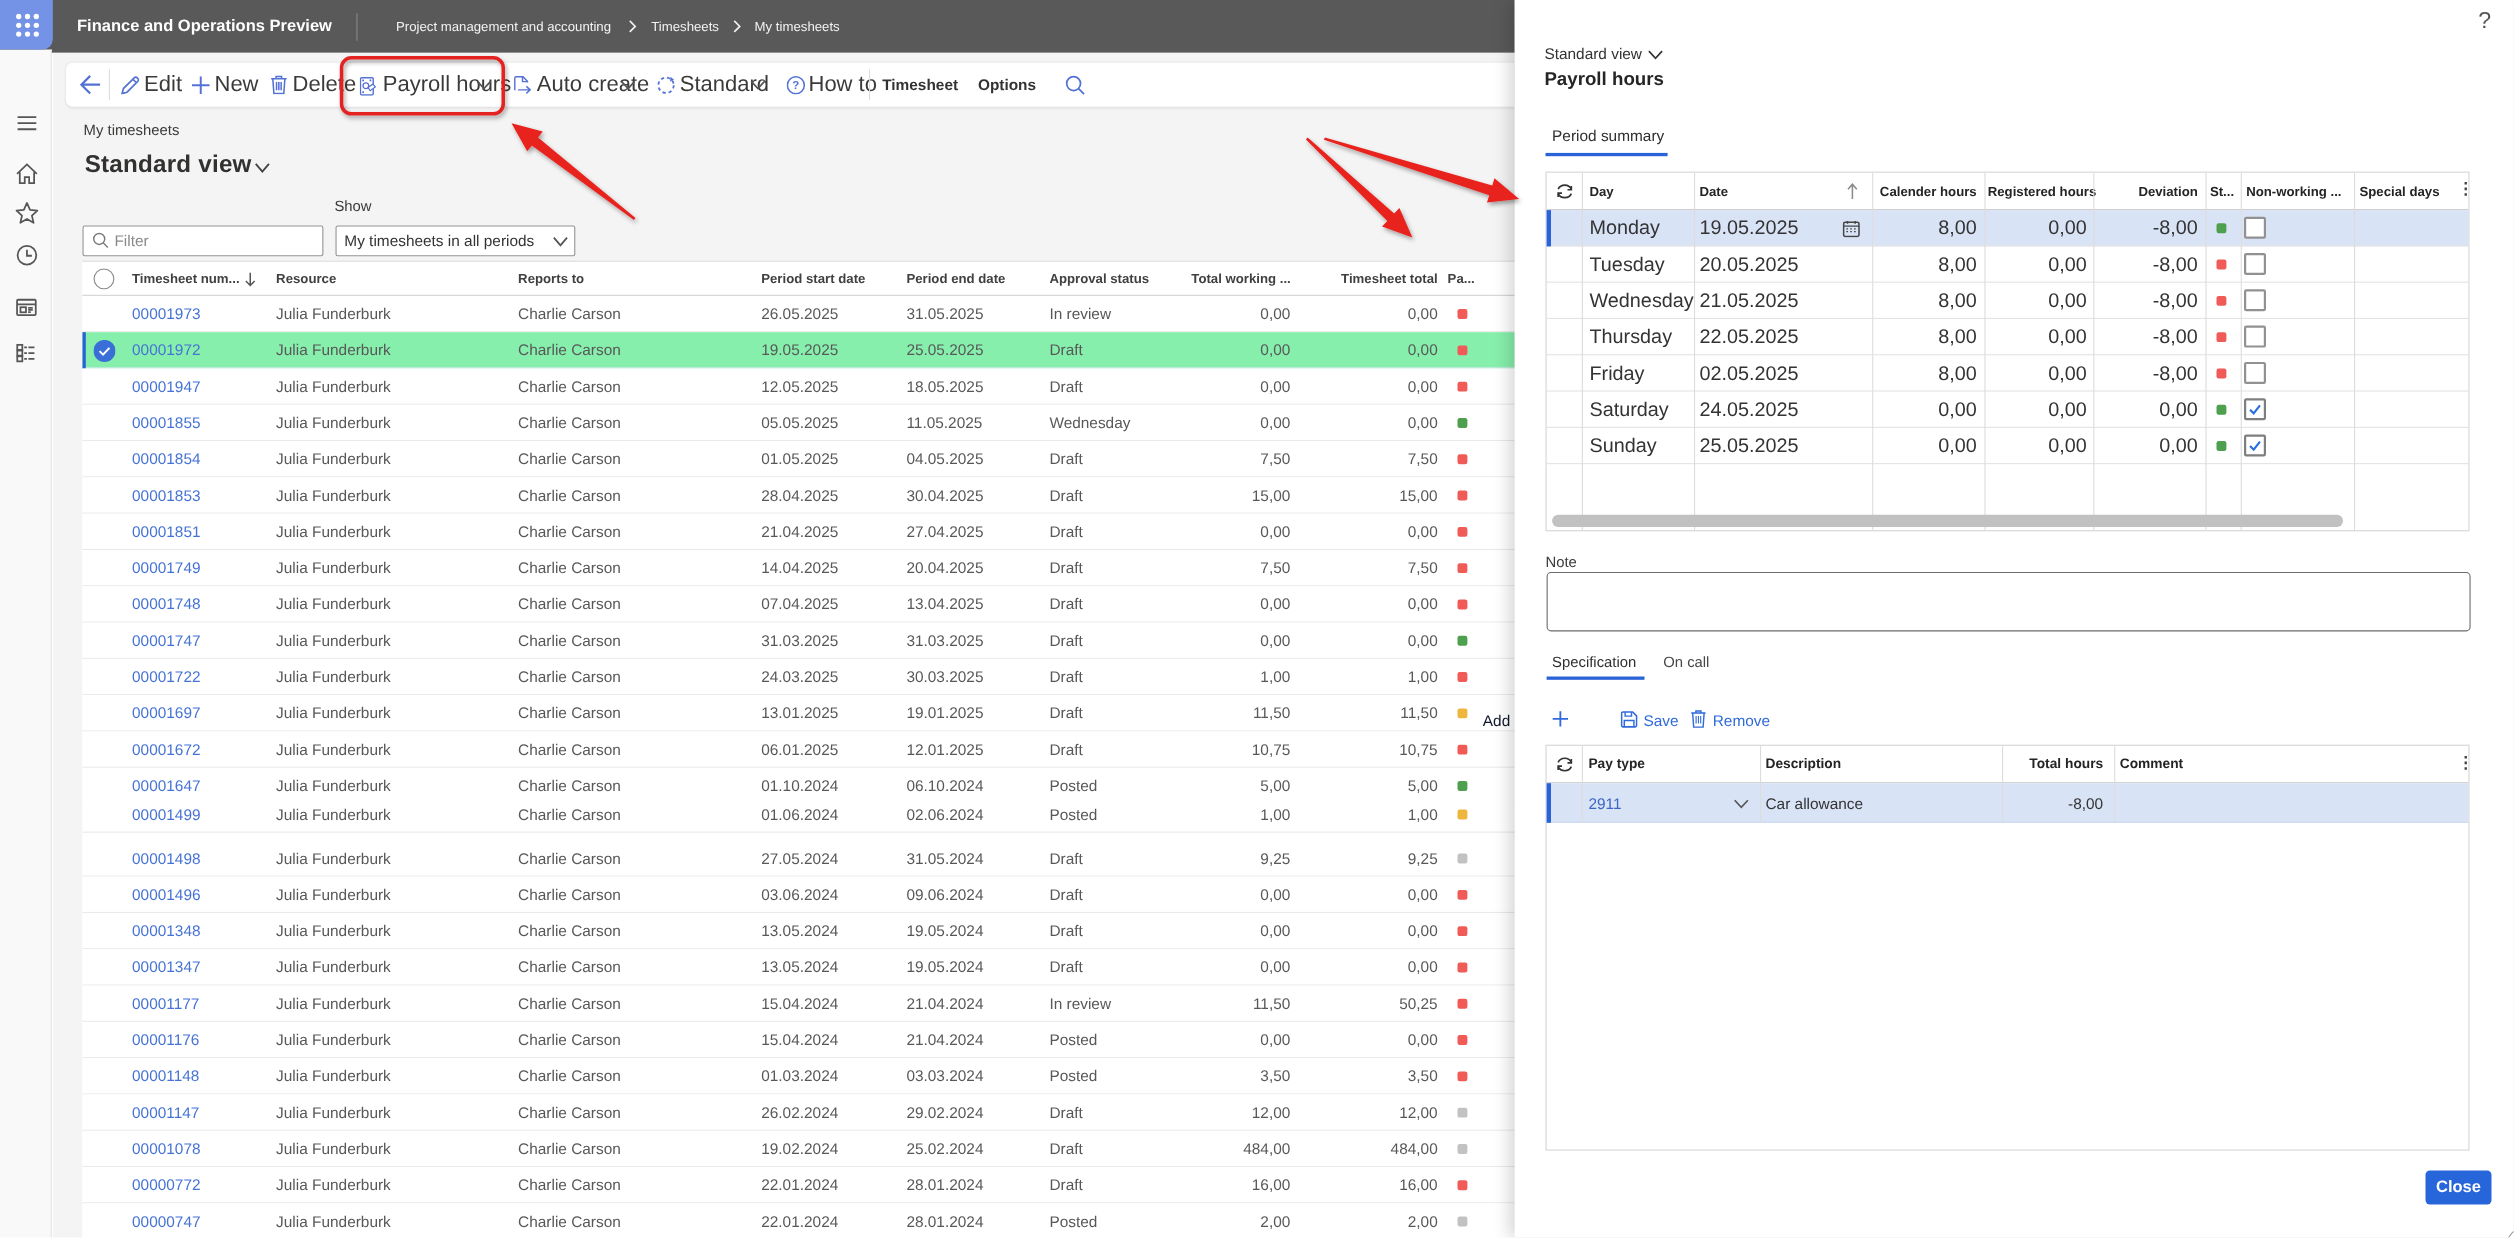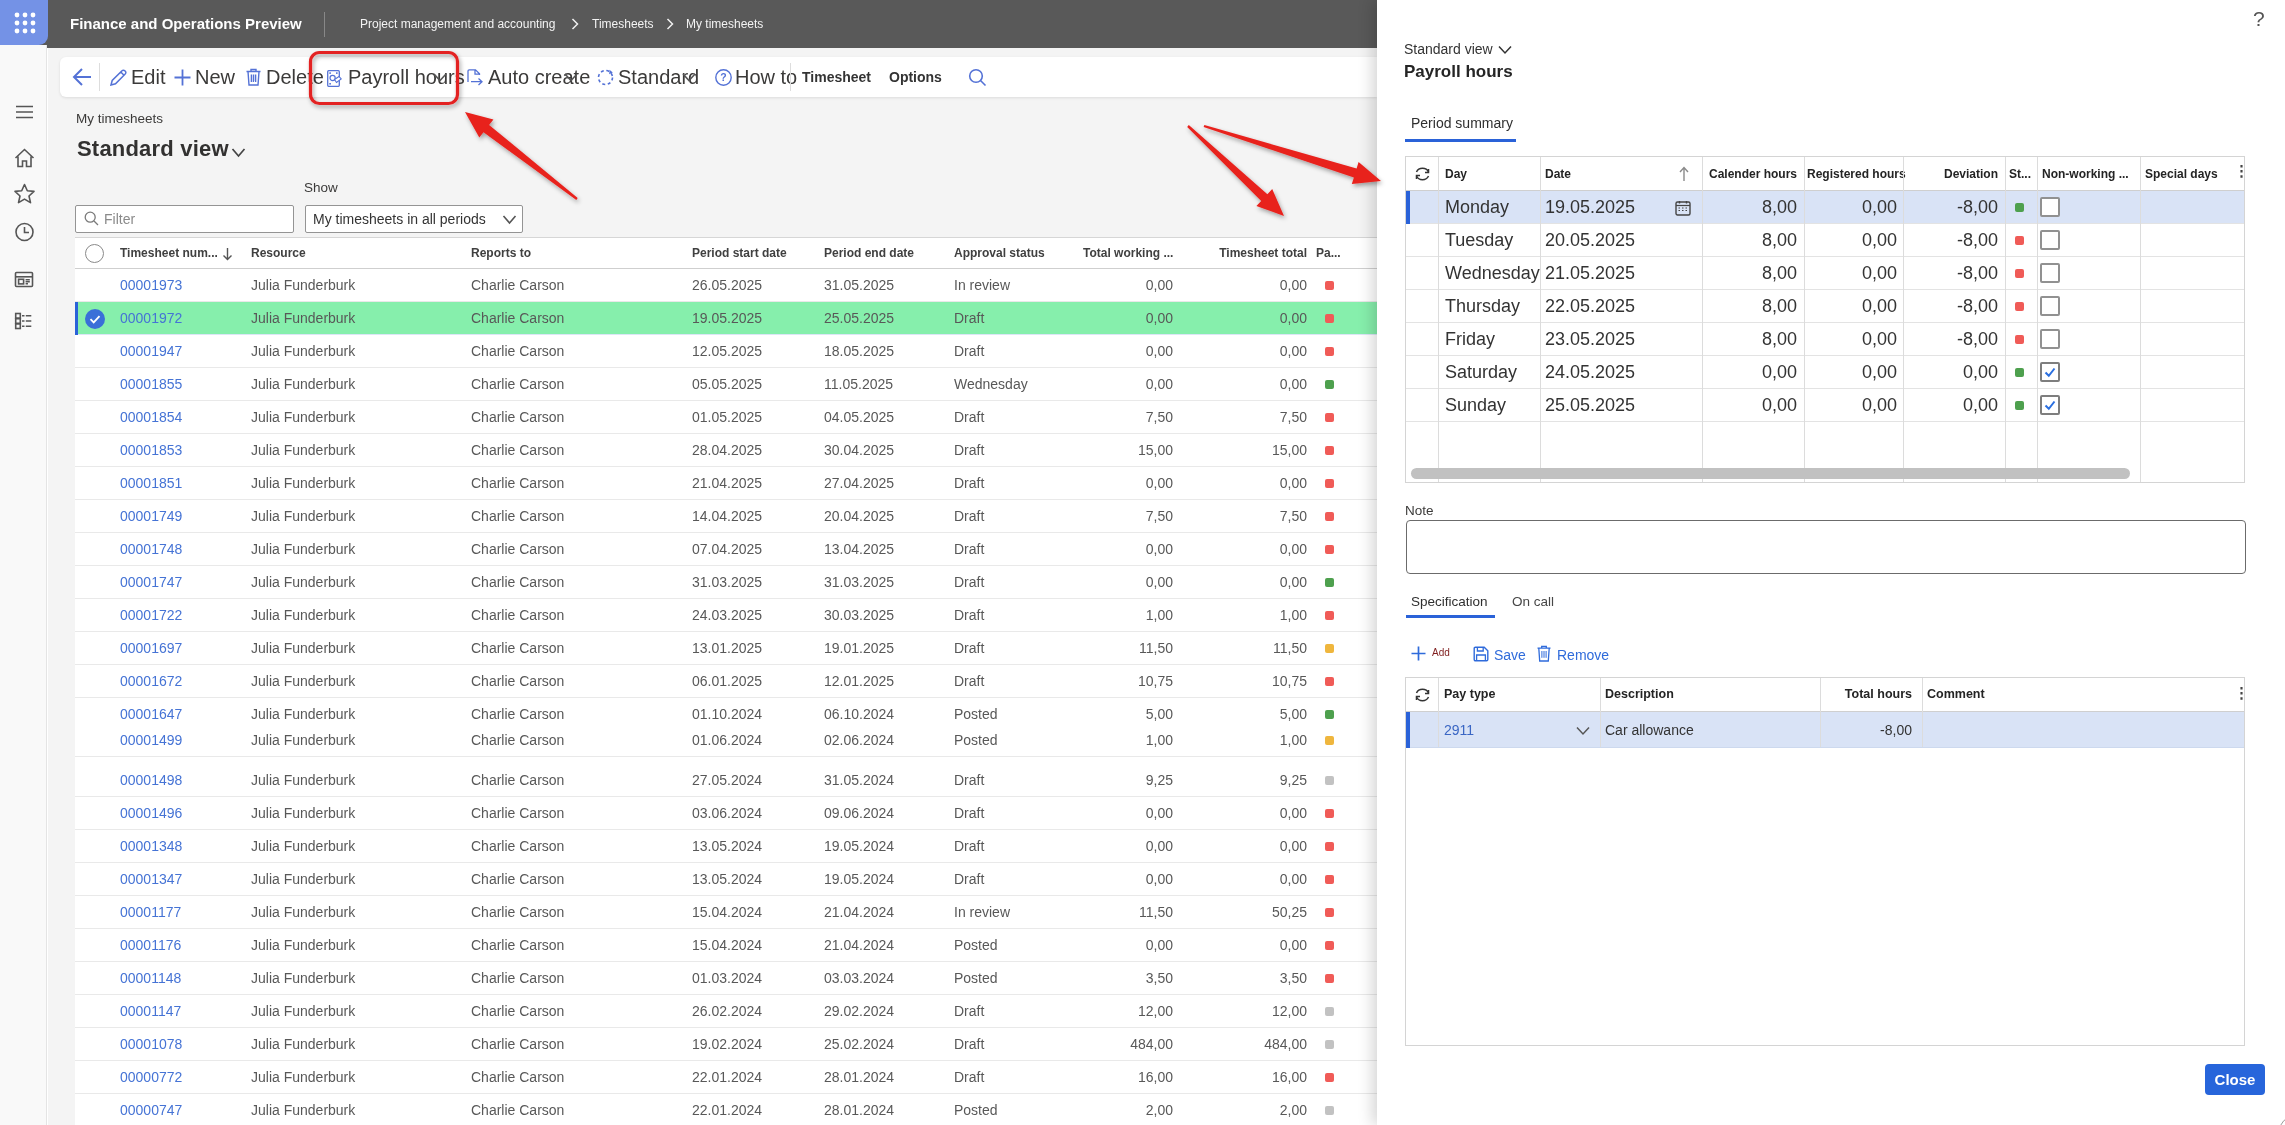--- a/index.html
+++ b/index.html
@@ -538,21 +538,21 @@
 <div class="pc" style="left:39px">Thursday</div>
 <div class="pc" style="left:139px">22.05.2025</div>
 <div class="pc pnum" style="left:300px;width:91px">8,00</div>
 <div class="pc pnum" style="left:401px;width:90px">0,00</div>
 <div class="pc pnum" style="left:500px;width:92px">-8,00</div>
 <div class="psq sqred" style="left:609px"></div>
 <div class="cb" style="left:634px"></div>
 </div>
 <div class="prow" style="left:0;top:166px">
 <div class="pc" style="left:39px">Friday</div>
-<div class="pc" style="left:139px">23.05.2025</div>
+<div class="pc" style="left:139px">02.05.2025</div>
 <div class="pc pnum" style="left:300px;width:91px">8,00</div>
 <div class="pc pnum" style="left:401px;width:90px">0,00</div>
 <div class="pc pnum" style="left:500px;width:92px">-8,00</div>
 <div class="psq sqred" style="left:609px"></div>
 <div class="cb" style="left:634px"></div>
 </div>
 <div class="prow" style="left:0;top:199px">
 <div class="pc" style="left:39px">Saturday</div>
 <div class="pc" style="left:139px">24.05.2025</div>
 <div class="pc pnum" style="left:300px;width:91px">0,00</div>
@@ -579,21 +579,21 @@
 <div class="abs" style="left:5px;top:311px;width:719px;height:11px;background:#c1c1c1;border-radius:5.5px;z-index:8"></div>
 </div>
 <div class="abs" style="left:1405px;top:503px;font-size:13.5px;color:#3b3a39">Note</div>
 <div class="abs" style="left:1406px;top:520px;width:840px;height:54px;border:1px solid #6b6b6b;border-radius:4px;background:#fff"></div>
 <div class="abs" style="left:1411px;top:594px;font-size:13.5px;color:#2f2f2f">Specification</div>
 <div class="abs" style="left:1405.6px;top:615px;width:89px;height:3px;background:#2a62d8"></div>
 <div class="abs" style="left:1512px;top:594px;font-size:13.5px;color:#474747">On call</div>
 <svg class="abs" style="left:1411px;top:646px" width="15" height="15" viewBox="0 0 15 15">
     <path d="M7.5 0.5 V14.5 M0.5 7.5 H14.5" stroke="#2f6bdb" stroke-width="1.7" fill="none"></path>
   </svg>
-<div class="abs" style="left:1432px;top:647px;font-size:10px;color:#7f1d1d">Add</div>
+<div class="abs" style="left:1348px;top:647px;font-size:14px;color:#0f172a">Add</div>
 <svg class="abs" style="left:1473px;top:646px" width="16" height="16" viewBox="0 0 16 16">
     <path d="M1.2 2.4 A1.2 1.2 0 0 1 2.4 1.2 H11.2 L14.8 4.8 V13.6 A1.2 1.2 0 0 1 13.6 14.8 H2.4 A1.2 1.2 0 0 1 1.2 13.6 Z" stroke="#2f6bdb" stroke-width="1.4" fill="none"></path>
     <path d="M4.4 1.4 V5 H10.2 V1.4" stroke="#2f6bdb" stroke-width="1.3" fill="none"></path>
     <path d="M3.6 14.6 V9 H12.4 V14.6" stroke="#2f6bdb" stroke-width="1.3" fill="none"></path>
   </svg>
 <div class="abs" style="left:1494px;top:647px;font-size:14px;color:#2f6bdb">Save</div>
 <svg class="abs" style="left:1537px;top:645px" width="14" height="17" viewBox="0 0 14 17">
     <path d="M0.5 3.2 H13.5 M4.7 3.2 V1.4 H9.3 V3.2 M1.8 3.2 L2.7 16 H11.3 L12.2 3.2" stroke="#2f6bdb" stroke-width="1.3" fill="none"></path>
     <path d="M4.9 6 V12.8 M7 6 V12.8 M9.1 6 V12.8" stroke="#2f6bdb" stroke-width="1" fill="none"></path>
   </svg>

